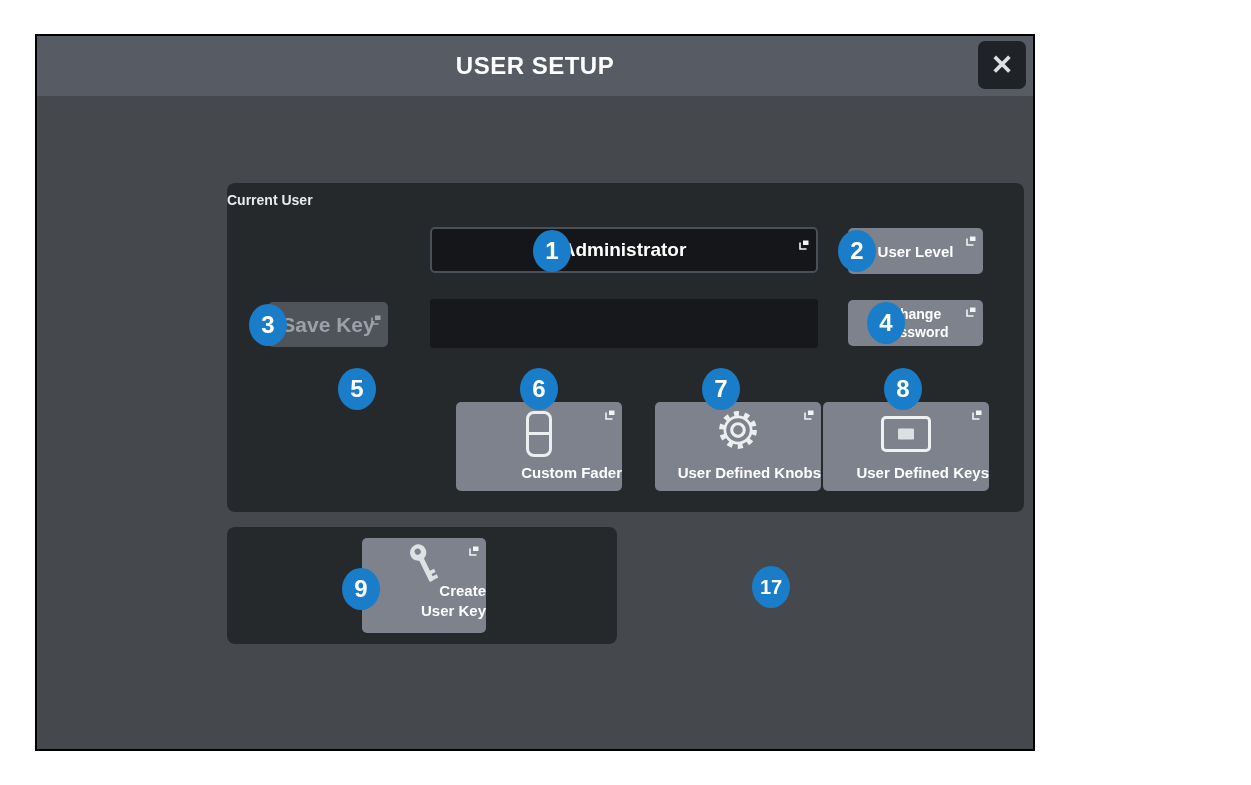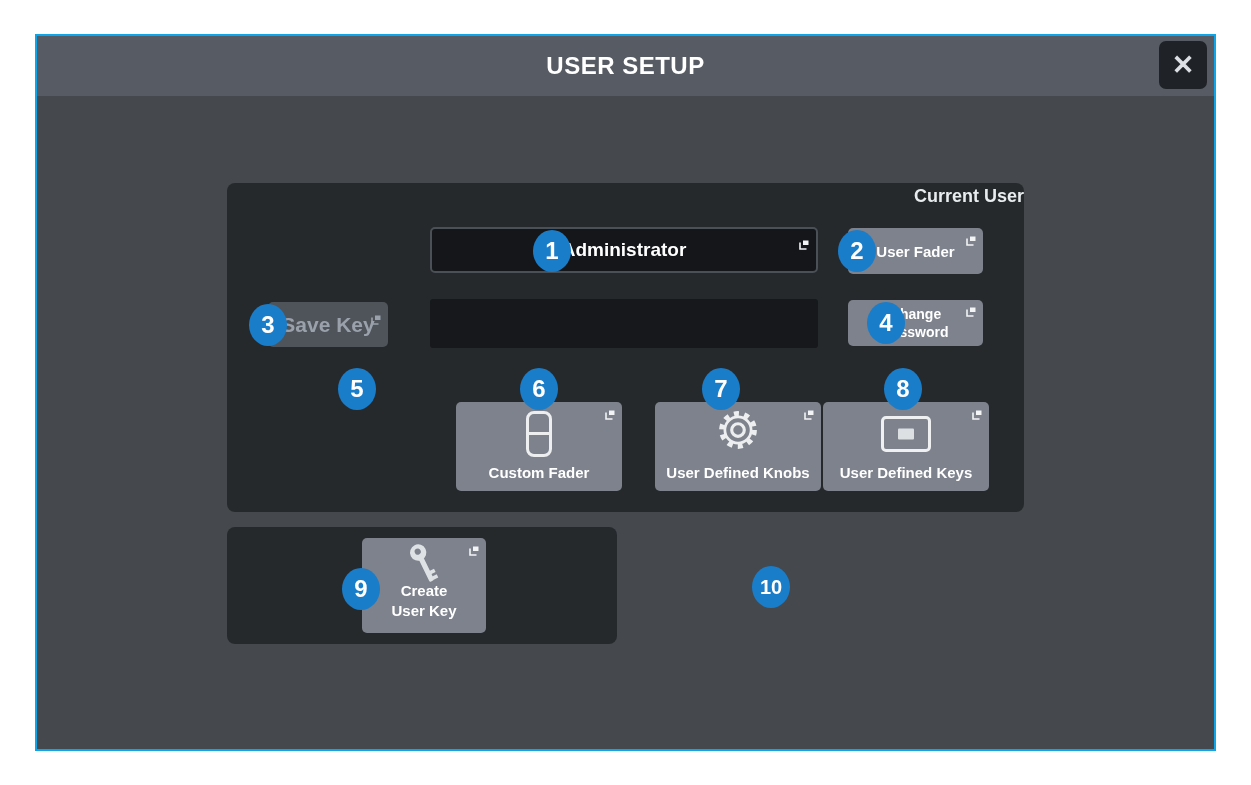--- a/index.html
+++ b/index.html
@@ -1,44 +1,44 @@
 <!DOCTYPE html>
 <html><head>
 <meta charset="utf-8">
 <style>
   * { margin:0; padding:0; box-sizing:border-box; }
   body { background:#ffffff; font-family:"Liberation Sans", sans-serif; }
   #canvas { position:relative; width:1251px; height:785px; background:#ffffff; overflow:hidden; }
 
-  .window { position:absolute; left:35px; top:34px; width:1181px; height:717px;
-            background:#45484d; border:2px solid #0ea5e9; }
+  .window { position:absolute; left:35px; top:34px; width:1000px; height:717px;
+            background:#45484d; border:2px solid #000000; }
 
   .titlebar { position:absolute; left:0; top:0; width:100%; height:60px; background:#575c64; }
   .title { width:100%; height:60px; line-height:60px; text-align:center; color:#ffffff;
            font-size:24px; font-weight:bold; letter-spacing:0.5px; }
   .close-btn { position:absolute; top:5px; right:7px; width:48px; height:48px; background:#1f2227;
                border-radius:7px; color:#dde0e4; font-size:27px; font-weight:bold;
                display:flex; align-items:center; justify-content:center; cursor:pointer; }
 
   .panel { position:absolute; background:#26292c; border-radius:8px; }
   #panel-current-user { left:190px; top:147px; width:797px; height:329px; }
   #panel-create-key   { left:190px; top:491px; width:390px; height:117px; }
   #panel-guest        { left:593px; top:491px; width:394px; height:117px; }
 
-  .panel-heading { position:absolute; top:3px; left:0; width:100%; text-align:right;
-                   color:#e9ecef; font-size:18px; font-weight:bold; }
+  .panel-heading { position:absolute; top:9px; left:0; width:100%; text-align:left;
+                   color:#e9ecef; font-size:14px; font-weight:bold; }
 
   .btn { position:absolute; border-radius:5px; color:#ffffff; font-weight:bold; cursor:pointer; }
   .btn-gray { background:#7d828c; }
   .btn-dark { background:#141619; border:2px solid #4a5057; }
   .btn-disabled { background:#4f545b; color:#9ba1ab; }
 
   .btn-label-center { position:absolute; left:0; right:0; top:50%; transform:translateY(-50%);
                       text-align:center; }
-  .btn-label-bottom { position:absolute; left:0; right:0; bottom:10px; text-align:center; }
+  .btn-label-bottom { position:absolute; left:0; right:0; bottom:10px; text-align:right; }
   .two-line { line-height:18px; }
 
   #btn-administrator { left:203px; top:44px; width:388px; height:46px; font-size:19px; }
   #btn-user-level    { left:621px; top:45px; width:135px; height:46px; font-size:15px; }
   #btn-save-key      { left:41px;  top:119px; width:120px; height:45px; font-size:21px; }
   #field-comment     { position:absolute; left:203px; top:116px; width:388px; height:49px;
                        background:#16181b; border-radius:3px; border:none; color:#fff;
                        font-size:16px; padding:0 10px; }
   #btn-change-password { left:621px; top:117px; width:135px; height:46px; font-size:14px; }
 
@@ -95,21 +95,21 @@
         <div class="btn-label-center">Administrator</div>
       </div>
 
       <div class="btn btn-gray" id="btn-user-level">
         <span class="popup-ic">
           <svg viewBox="0 0 12 12" width="12" height="12">
               <path d="M2 3.5 V10 H8.5" stroke="currentColor" stroke-width="1.6" fill="none"></path>
               <rect x="5" y="1.5" width="5.5" height="4.5" fill="currentColor"></rect>
             </svg>
         </span>
-        <div class="btn-label-center">User Fader</div>
+        <div class="btn-label-center">User Level</div>
       </div>
 
       <div class="btn btn-disabled" id="btn-save-key">
         <span class="popup-ic">
           <svg viewBox="0 0 12 12" width="12" height="12">
               <path d="M2 3.5 V10 H8.5" stroke="currentColor" stroke-width="1.6" fill="none"></path>
               <rect x="5" y="1.5" width="5.5" height="4.5" fill="currentColor"></rect>
             </svg>
         </span>
         <div class="btn-label-center">Save Key</div>
@@ -221,17 +221,17 @@
     <div class="badge" style="left:665px; top:332px;">
         <span>7</span>
       </div>
     <div class="badge" style="left:847px; top:332px;">
         <span>8</span>
       </div>
     <div class="badge" style="left:305px; top:532px;">
         <span>9</span>
       </div>
     <div class="badge badge-sm" style="left:715px; top:530px;">
-        <span>10</span>
+        <span>17</span>
       </div>
 
   </div>
 </div>
 
 </body></html>

